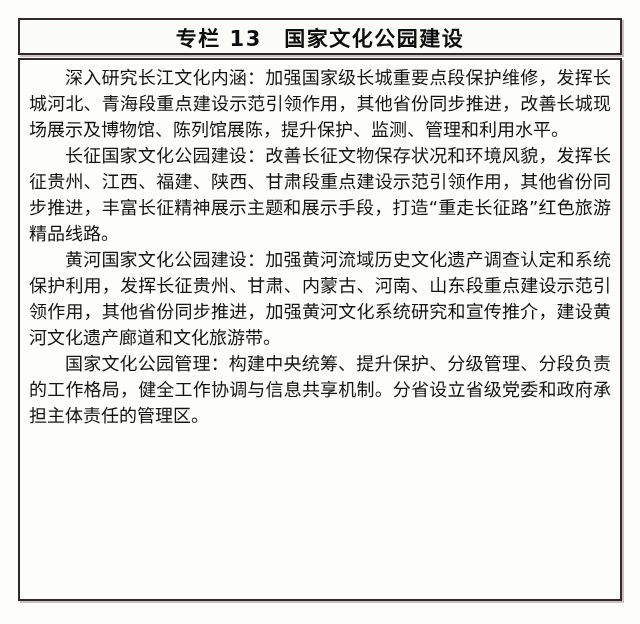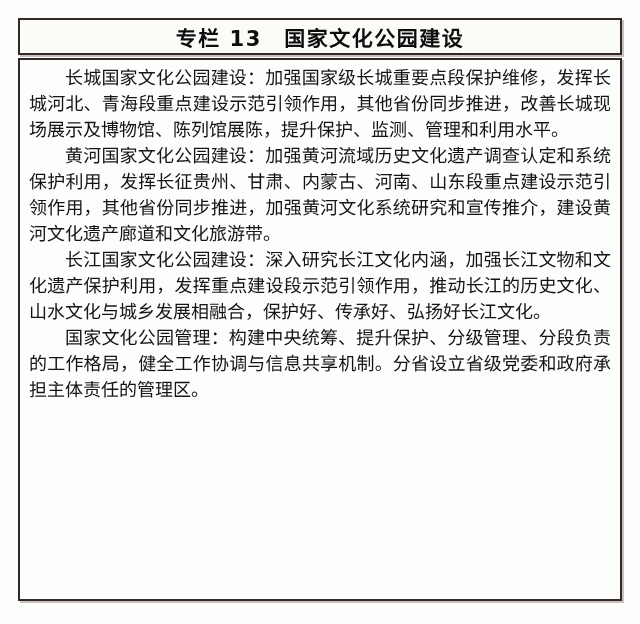--- a/index.html
+++ b/index.html
@@ -68,19 +68,19 @@
 </head>
 <body>
 
 <div class="page">
 
   <div class="title-box">
     <h1>专栏 13　国家文化公园建设</h1>
   </div>
 
   <div class="body-box">
-    <p>长城国家文化公园建设：加强国家级长城重要点段保护维修，发挥长城河北、青海段重点建设示范引领作用，其他省份同步推进，改善长城现场展示及博物馆、陈列馆展陈，提升保护、监测、管理和利用水平。</p>
+    <p>深入研究长江文化内涵：加强国家级长城重要点段保护维修，发挥长城河北、青海段重点建设示范引领作用，其他省份同步推进，改善长城现场展示及博物馆、陈列馆展陈，提升保护、监测、管理和利用水平。</p>
+    <p>长征国家文化公园建设：改善长征文物保存状况和环境风貌，发挥长征贵州、江西、福建、陕西、甘肃段重点建设示范引领作用，其他省份同步推进，丰富长征精神展示主题和展示手段，打造“重走长征路”红色旅游精品线路。</p>
     <p>黄河国家文化公园建设：加强黄河流域历史文化遗产调查认定和系统保护利用，发挥长征贵州、甘肃、内蒙古、河南、山东段重点建设示范引领作用，其他省份同步推进，加强黄河文化系统研究和宣传推介，建设黄河文化遗产廊道和文化旅游带。</p>
-    <p>长江国家文化公园建设：深入研究长江文化内涵，加强长江文物和文化遗产保护利用，发挥重点建设段示范引领作用，推动长江的历史文化、山水文化与城乡发展相融合，保护好、传承好、弘扬好长江文化。</p>
     <p>国家文化公园管理：构建中央统筹、提升保护、分级管理、分段负责的工作格局，健全工作协调与信息共享机制。分省设立省级党委和政府承担主体责任的管理区。</p>
   </div>
 
 </div>
 
 </body></html>

